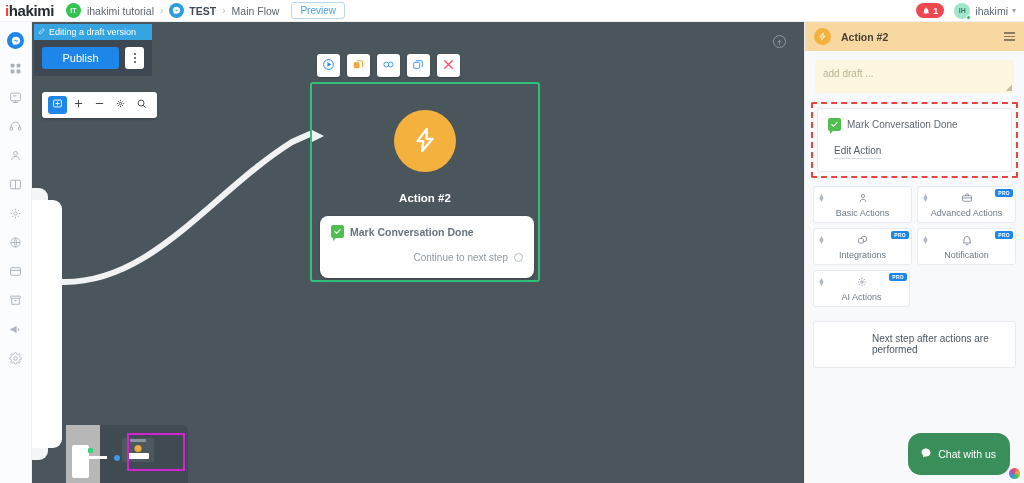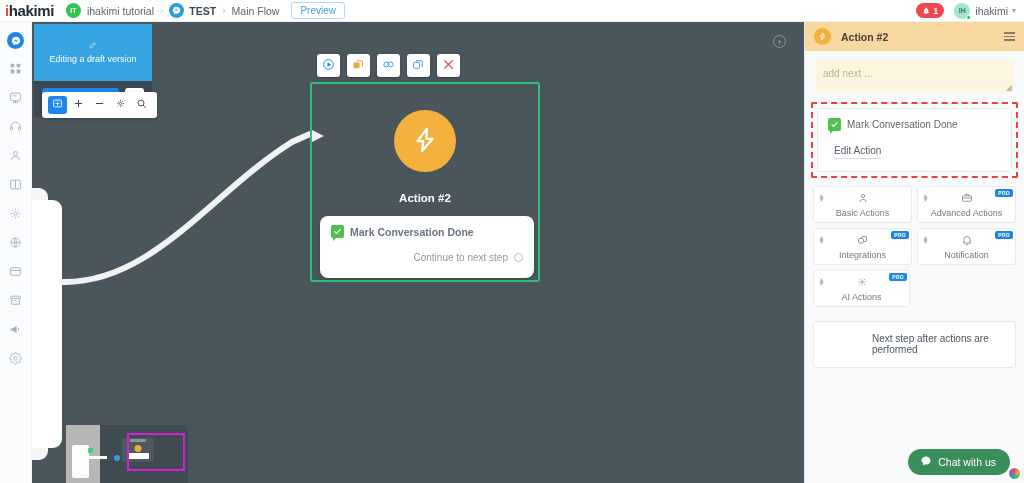--- a/index.html
+++ b/index.html
@@ -230,21 +230,21 @@
     background: #b7b7b7;
   }
 
   
   #draft-panel {
     position: absolute; left: 2px; top: 2px; width: 118px;
     z-index: 20;
   }
   #draft-ribbon {
     background: #36a4e0; color: #fff; font-size: 9px;
-    padding: 17px 4px; display: flex; align-items: center; gap: 3px; flex-direction: column;
+    padding: 3px 4px; display: flex; align-items: center; gap: 3px;
   }
   #draft-ribbon svg { width: 8px; height: 8px; }
   #publish-row {
     background: #3d4852; padding: 7px 8px; display: flex; gap: 6px;
   }
   #publish-btn {
     flex: 1; background: #1e86e8; color: #fff;
     border-radius: 3px; text-align: center;
     font-size: 11px; padding: 5px 0;
   }
@@ -351,21 +351,21 @@
   #select-next {
     margin-top: 11px;
     border: 1px dashed #c9d3db; border-radius: 3px;
     text-align: center; color: #2d8fe0; font-size: 10px;
     padding: 7px 0;
   }
 
   
   #chat-widget {
     position: absolute; right: 14px; bottom: 8px;
-    height: 26px; border-radius: 13px;
+    height: 42px; border-radius: 13px;
     background: #3a8e59; color: #fff;
     display: flex; align-items: center; gap: 6px;
     padding: 0 14px 0 12px;
     font-size: 10.5px;
     z-index: 50;
   }
   #chat-widget svg { width: 12px; height: 12px; }
   #chat-globe {
     position: absolute; right: 2px; bottom: 2px;
     width: 15px; height: 15px; border-radius: 50%;
@@ -685,21 +685,21 @@
     </span>
     <span id="rp-title">Action #2</span>
     <span id="rp-burger">
       <i></i>
       <i></i>
       <i></i>
     </span>
   </div>
 
   <div id="note-box">
-    <span class="ph">add next ...</span>
+    <span class="ph">add draft ...</span>
     <span class="grip">◢</span>
   </div>
 
   <div id="action-outline">
     <div id="action-box">
       <div class="arow">
         <span class="chat-chk">
           <svg viewBox="0 0 24 24" fill="none" stroke="#ffffff" stroke-width="3.2" stroke-linecap="round" stroke-linejoin="round">
               <path d="M5 12.5l4.5 4.5L19 7"></path>
             </svg>

